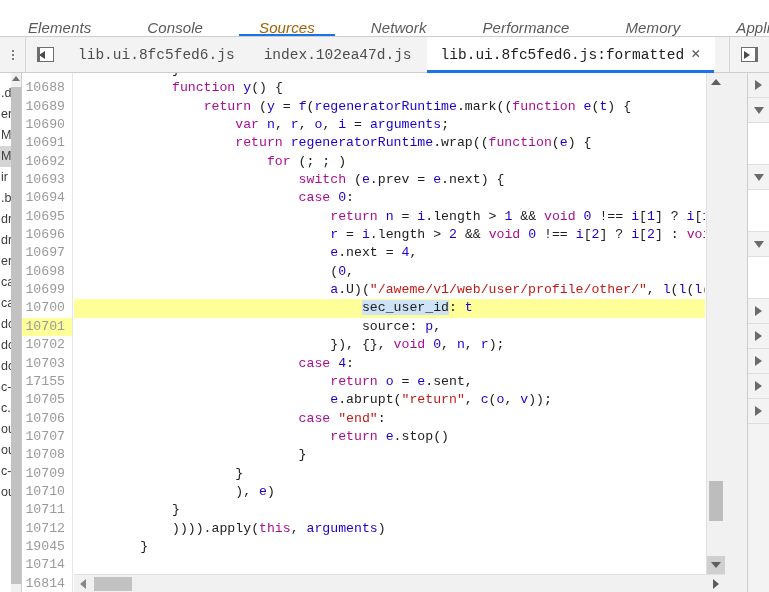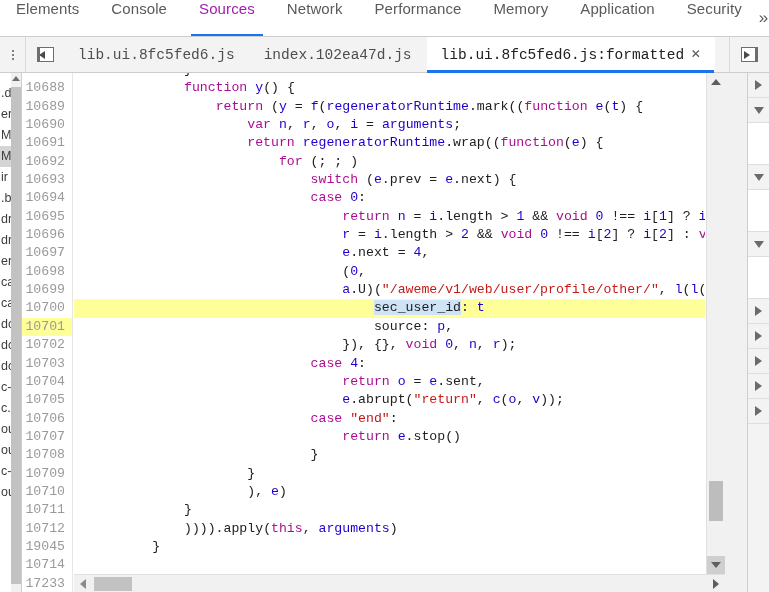--- a/index.html
+++ b/index.html
@@ -17,29 +17,30 @@
   }
 
   
   .devtools-tabbar {
     position: absolute; left: 0; top: 0; width: 769px; height: 37px;
     background: #ffffff;
     border-bottom: 1px solid #cdcdcd;
     display: flex; align-items: stretch;
   }
   .dt-tab {
-    display: flex; align-items: flex-start; justify-content: center;
-    padding: 0 16px;
+    display: flex; align-items: flex-end; justify-content: center;
+    padding: 0 28px;
     font-size: 15px; color: #5a5a5a;
     letter-spacing: 0.1px;
     white-space: nowrap;
     cursor: default;
     position: relative;
-  }
-  .dt-tab.active { color: #a21caf; }
+    font-style: italic;
+  }
+  .dt-tab.active { color: #a16207; }
   .dt-tab.active::after {
     content: ""; position: absolute; left: 8px; right: 8px; bottom: 0;
     height: 2px; background: #1a73e8;
   }
   .dt-more {
     display: flex; align-items: center; justify-content: center;
     width: 34px; font-size: 17px; color: #5a5a5a;
   }
 
   
@@ -154,21 +155,21 @@
     height: 18.35px; line-height: 18.35px;
     font-family: "Liberation Mono", monospace;
     font-size: 13.2px;
     white-space: pre;
   }
   .gnum {
     text-align: right; padding-right: 7px;
     color: #9a9a9a; font-family: "Liberation Mono", monospace;
     font-size: 13.2px;
   }
-  .codeline { padding-left: 15px; color: #202020; }
+  .codeline { padding-left: 3px; color: #202020; }
   .codeline.hl { background: #ffff99; }
   .glrow.hl { background: #ffff99; }
   .sel { background: #cfe3f7; }
 
   
   .kw   { color: #aa0d91; }
   .str  { color: #c41a16; }      
   .num  { color: #1c00cf; }
   .var  { color: #1c00cf; }
   .plain{ color: #202020; }
@@ -338,32 +339,32 @@
           <div class="ln gnum glrow">10694</div>
           <div class="ln gnum glrow">10695</div>
           <div class="ln gnum glrow">10696</div>
           <div class="ln gnum glrow">10697</div>
           <div class="ln gnum glrow">10698</div>
           <div class="ln gnum glrow">10699</div>
           <div class="ln gnum glrow">10700</div>
           <div class="ln gnum glrow hl">10701</div>
           <div class="ln gnum glrow">10702</div>
           <div class="ln gnum glrow">10703</div>
-          <div class="ln gnum glrow">10704</div>
+          <div class="ln gnum glrow">17155</div>
           <div class="ln gnum glrow">10705</div>
           <div class="ln gnum glrow">10706</div>
           <div class="ln gnum glrow">10707</div>
           <div class="ln gnum glrow">10708</div>
           <div class="ln gnum glrow">10709</div>
           <div class="ln gnum glrow">10710</div>
           <div class="ln gnum glrow">10711</div>
           <div class="ln gnum glrow">10712</div>
           <div class="ln gnum glrow">19045</div>
           <div class="ln gnum glrow">10714</div>
-          <div class="ln gnum glrow">17233</div>
+          <div class="ln gnum glrow">16814</div>
         </div>
     </div>
     <div class="code-area">
       <div class="lines" id="code-lines">
           <div class="ln codeline">            <span class="plain">}</span></div>
           <div class="ln codeline">            <span class="kw">function</span> <span class="var">y</span><span class="plain">()</span> <span class="plain">{</span></div>
           <div class="ln codeline">                <span class="kw">return</span> <span class="plain">(</span><span class="var">y</span> <span class="plain">=</span> <span class="var">f</span><span class="plain">(</span><span class="var">regeneratorRuntime</span><span class="plain">.</span><span class="plain">mark</span><span class="plain">((</span><span class="kw">function</span> <span class="var">e</span><span class="plain">(</span><span class="var">t</span><span class="plain">)</span> <span class="plain">{</span></div>
           <div class="ln codeline">                    <span class="kw">var</span> <span class="var">n</span><span class="plain">,</span> <span class="var">r</span><span class="plain">,</span> <span class="var">o</span><span class="plain">,</span> <span class="var">i</span> <span class="plain">=</span> <span class="var">arguments</span><span class="plain">;</span></div>
           <div class="ln codeline">                    <span class="kw">return</span> <span class="var">regeneratorRuntime</span><span class="plain">.</span><span class="plain">wrap</span><span class="plain">((</span><span class="kw">function</span><span class="plain">(</span><span class="var">e</span><span class="plain">)</span> <span class="plain">{</span></div>
           <div class="ln codeline">                        <span class="kw">for</span> <span class="plain">(;</span> <span class="plain">;</span> <span class="plain">)</span></div>

